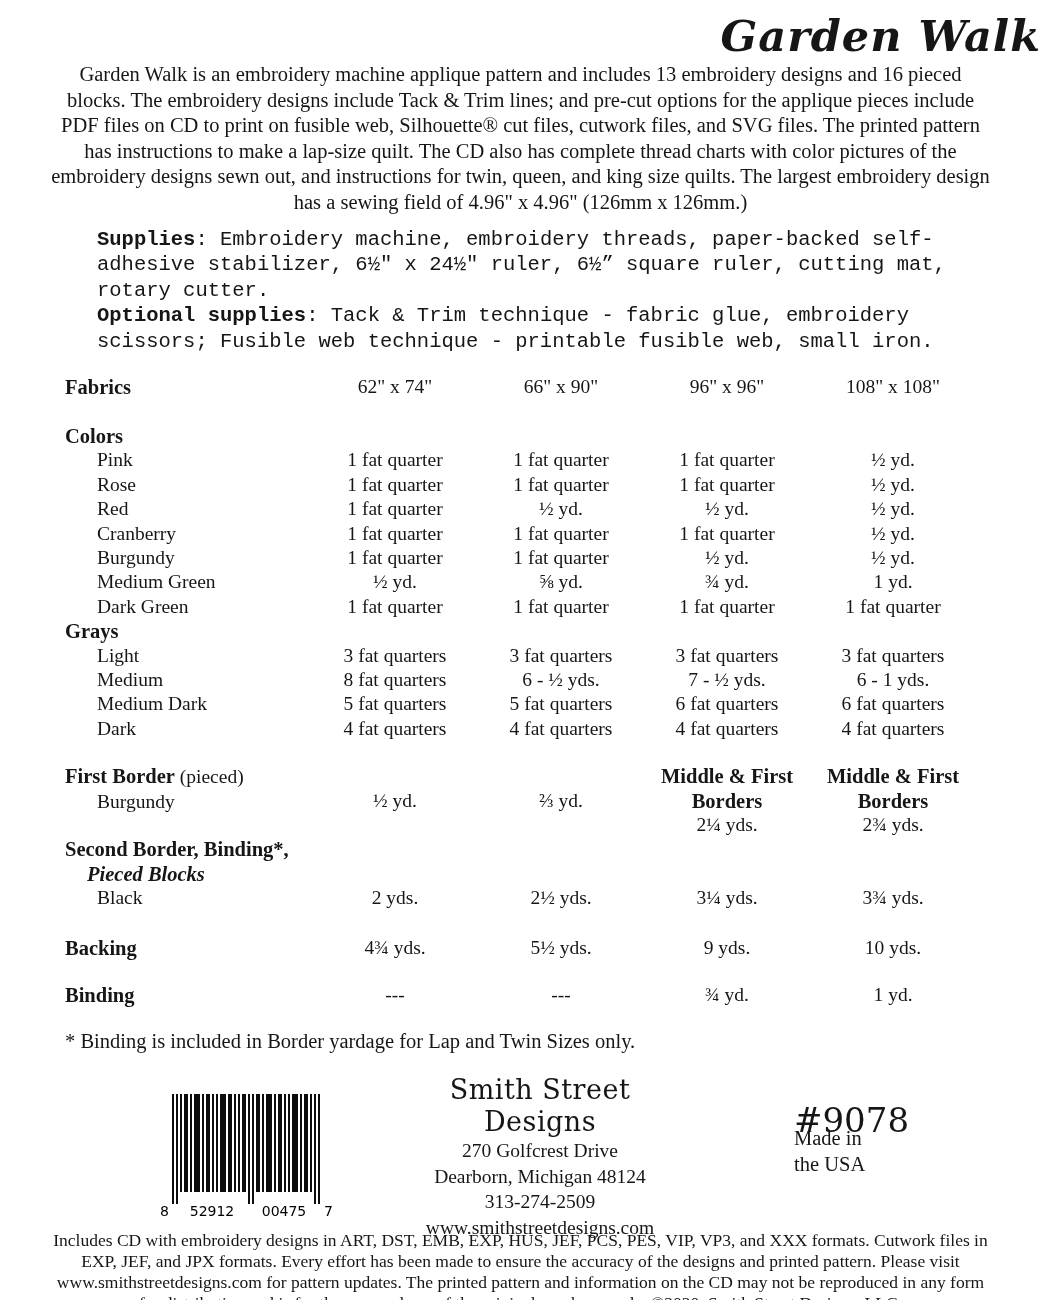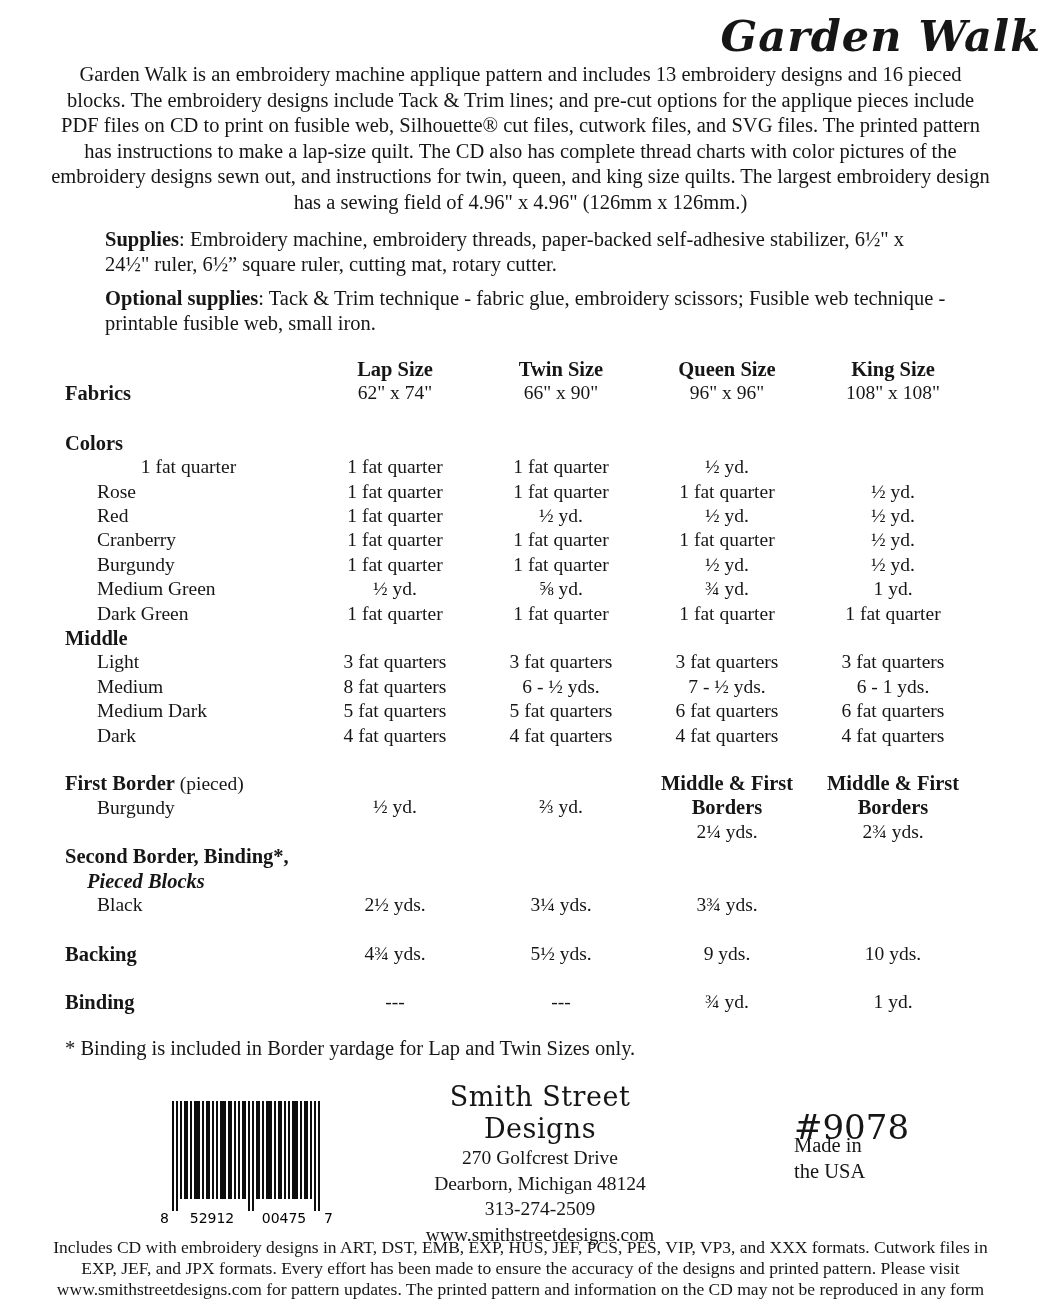--- a/index.html
+++ b/index.html
@@ -23,21 +23,21 @@
   .intro {
     width: 940px; margin: 0 auto 0;
     text-align: center;
     font-size: 20.5px; line-height: 25.6px;
   }
 
   .supplies {
     width: 860px; margin: 11px 0 0 97px;
     font-size: 20.5px; line-height: 25.6px;
   }
-  .supplies p { margin: 8px; }
+  .supplies p { margin: 0; font-family: Liberation Mono, monospace; }
 
   .ftable { margin: 20px 0 0 65px; font-size: 19.5px; }
   .trow {
     display: grid;
     grid-template-columns: 247px 166px 166px 166px 166px;
     line-height: 24.4px;
   }
   .lbl  { text-align: left; }
   .cell { text-align: center; }
   .ind  { padding-left: 32px; }
@@ -85,43 +85,37 @@
 
 <div class="intro">Garden Walk is an embroidery machine applique pattern and includes 13 embroidery designs and 16 pieced blocks.   The embroidery designs include Tack &amp; Trim lines; and pre-cut options for the applique pieces include PDF files on CD to print on fusible web,  Silhouette® cut files, cutwork files, and SVG files.  The printed pattern has instructions to make a lap-size quilt.  The CD also has complete thread charts with color pictures of the embroidery designs sewn out, and instructions for twin, queen, and king size quilts.  The largest embroidery design has a sewing field of 4.96" x 4.96" (126mm x 126mm.)</div>
 
 <div class="supplies">
   <p><span class="b">Supplies</span><span>:  Embroidery machine, embroidery threads, paper-backed self-adhesive stabilizer, 6½" x 24½" ruler, 6½” square ruler, cutting mat, rotary cutter.</span></p>
   <p><span class="b">Optional supplies</span><span>: Tack &amp; Trim technique - fabric glue, embroidery scissors; Fusible web technique - printable fusible web, small iron.</span></p>
 </div>
 
 <div class="ftable">
 
-  <div class="trow">
-    <div class="lbl"></div>
-    <div class="cell hdr">Lap Size</div>
-    <div class="cell hdr">Twin Size</div>
-    <div class="cell hdr">Queen Size</div>
-    <div class="cell hdr">King Size</div>
-  </div>
 
   <div class="trow">
     <div class="lbl sect">Fabrics</div>
     <div class="cell">62" x 74"</div>
     <div class="cell">66" x 90"</div>
     <div class="cell">96" x 96"</div>
     <div class="cell">108" x 108"</div>
   </div>
 
   <div class="sp25"></div>
 
   <div class="trow">
     <div class="lbl sect">Colors</div>
   </div>
 
   <div class="trow">
+    <div class="lbl ind">Pink</div>
     <div class="cell">1 fat quarter</div>
     <div class="cell">1 fat quarter</div>
     <div class="cell">1 fat quarter</div>
     <div class="cell">½ yd.</div>
   </div>
   <div class="trow">
     <div class="lbl ind">Rose</div>
     <div class="cell">1 fat quarter</div>
     <div class="cell">1 fat quarter</div>
     <div class="cell">1 fat quarter</div>
@@ -157,21 +151,21 @@
   </div>
   <div class="trow">
     <div class="lbl ind">Dark Green</div>
     <div class="cell">1 fat quarter</div>
     <div class="cell">1 fat quarter</div>
     <div class="cell">1 fat quarter</div>
     <div class="cell">1 fat quarter</div>
   </div>
 
   <div class="trow">
-    <div class="lbl sect">Middle</div>
+    <div class="lbl sect">Grays</div>
   </div>
 
   <div class="trow">
     <div class="lbl ind">Light</div>
     <div class="cell">3 fat quarters</div>
     <div class="cell">3 fat quarters</div>
     <div class="cell">3 fat quarters</div>
     <div class="cell">3 fat quarters</div>
   </div>
   <div class="trow">
@@ -214,20 +208,21 @@
       <div>2¾ yds.</div>
     </div>
   </div>
 
   <div class="trow">
     <div class="lbl">
       <div class="sect">Second Border, Binding*,</div>
       <div class="sect" style="padding-left:22px;font-style:italic;">Pieced Blocks</div>
       <div class="ind">Black</div>
     </div>
+    <div class="cell" style="padding-top:48.8px;">2 yds.</div>
     <div class="cell" style="padding-top:48.8px;">2½ yds.</div>
     <div class="cell" style="padding-top:48.8px;">3¼ yds.</div>
     <div class="cell" style="padding-top:48.8px;">3¾ yds.</div>
   </div>
 
   <div class="trow mt25">
     <div class="lbl sect">Backing</div>
     <div class="cell">4¾ yds.</div>
     <div class="cell">5½ yds.</div>
     <div class="cell">9 yds.</div>

